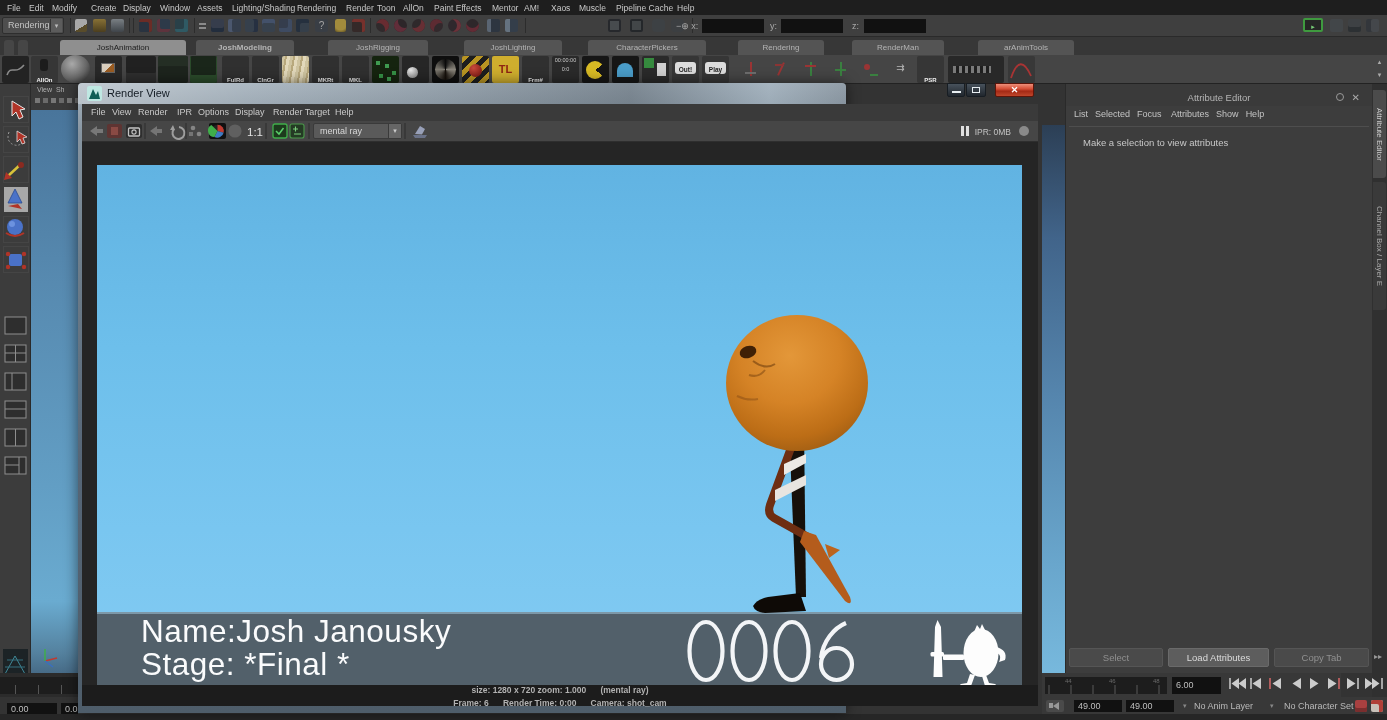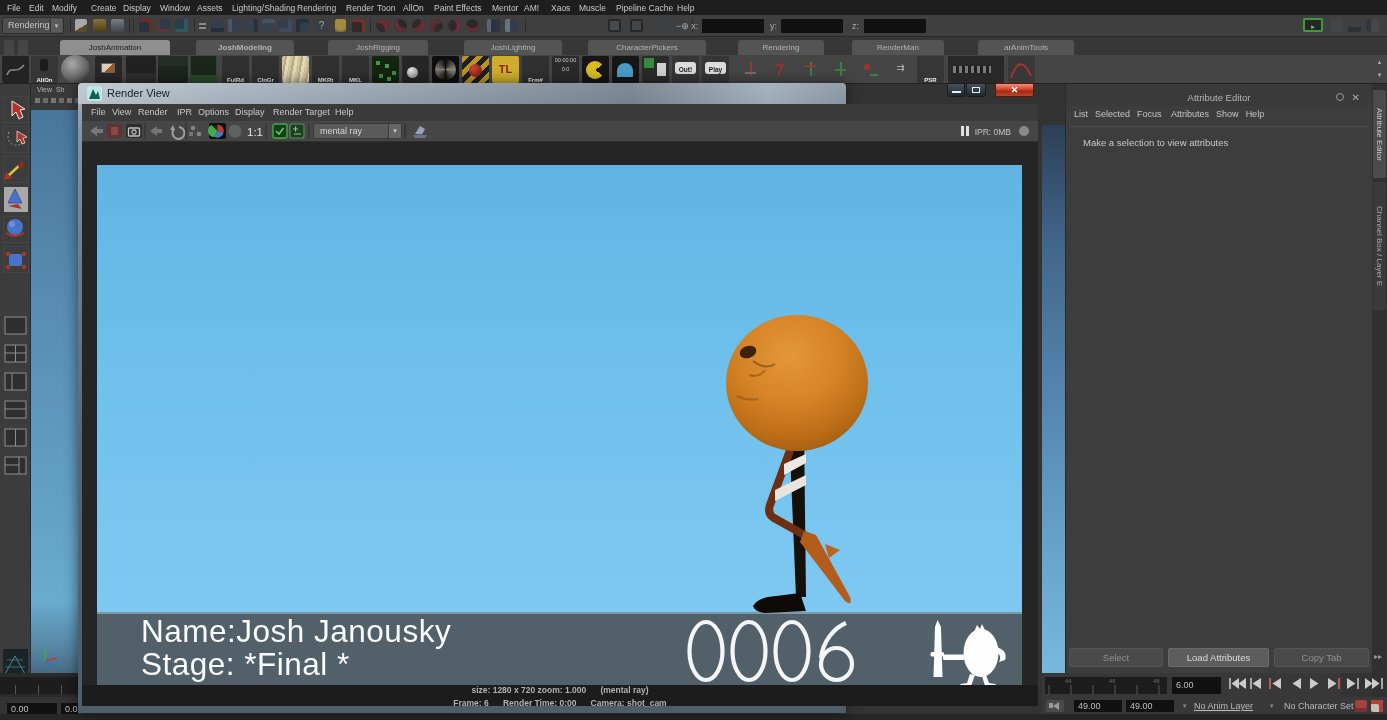--- a/index.html
+++ b/index.html
@@ -128,21 +128,21 @@
     <div style="position:absolute;left:852px;top:6px;color:#aaa;font-size:9px;">z:</div>
     <div class="blackfield" style="left:864px;top:4px;width:62px;height:14px;"></div>
     <div style="position:absolute;left:1303px;top:3px;width:20px;height:14px;border:2px solid #3f9a3f;border-radius:2px;background:#262626;color:#7c7;font-size:7px;text-align:center;line-height:13px;">▸</div>
     <div class="sl-ic" style="left:1330px;background:#4e5358;"></div>
     <div class="sl-ic" style="left:1348px;background:#494e52;box-shadow:inset 0 -5px 0 #34393e;"></div>
     <div class="sl-ic" style="left:1366px;background:#50555a;box-shadow:inset 5px 0 0 #3c4147;"></div>
   </div>
   <div id="shelftabs">
     <div class="stab" style="left:4px;width:10px;background:#464646;"></div>
     <div class="stab" style="left:18px;width:10px;background:#464646;"></div>
-    <div class="stab" style="left:60px;width:110px;background:#8f8f8f;color:#1d1d1d;">JoshAnimation</div>
+    <div class="stab" style="left:60px;width:126px;background:#8f8f8f;color:#1d1d1d;">JoshAnimation</div>
     <div class="stab" style="left:196px;width:98px;font-weight:bold;">JoshModeling</div>
     <div class="stab" style="left:328px;width:100px;">JoshRigging</div>
     <div class="stab" style="left:464px;width:98px;">JoshLighting</div>
     <div class="stab" style="left:588px;width:118px;">CharacterPickers</div>
     <div class="stab" style="left:738px;width:86px;">Rendering</div>
     <div class="stab" style="left:852px;width:92px;">RenderMan</div>
     <div class="stab" style="left:978px;width:96px;">arAnimTools</div>
   </div>
   <div id="shelficons">
     <div class="shi" style="left:2px;background:#232323;"><svg width="27" height="27">
@@ -369,21 +369,21 @@
     </svg>
   </div>
   <div id="rangeR">
     <div style="position:absolute;left:4px;top:3px;width:18px;height:12px;background:#4a4a4a;border-radius:2px;">
         <span style="position:absolute;left:3px;top:3px;width:4px;height:5px;background:#999;"></span>
         <span style="position:absolute;left:7px;top:1px;width:0;height:0;border-top:4px solid transparent;border-bottom:4px solid transparent;border-right:6px solid #999;margin-top:1px;"></span>
       </div>
     <div class="blackfield" style="left:32px;top:3px;width:48px;height:12px;">49.00</div>
     <div class="blackfield" style="left:84px;top:3px;width:48px;height:12px;">49.00</div>
     <div style="position:absolute;left:141px;top:5px;color:#888;font-size:7px;">▾</div>
-    <div style="position:absolute;left:152px;top:4px;color:#b9b9b9;font-size:9px;text-decoration:underline;">No Anim Layer</div>
+    <div style="position:absolute;left:152px;top:4px;color:#b9b9b9;font-size:9px;">No Anim Layer</div>
     <div style="position:absolute;left:228px;top:5px;color:#888;font-size:7px;">▾</div>
     <div style="position:absolute;left:242px;top:4px;color:#b9b9b9;font-size:9px;">No Character Set</div>
     <div style="position:absolute;left:313px;top:3px;width:12px;height:12px;background:#a84040;border-radius:2px;box-shadow:inset 0 -4px 0 #7a2e2e;"></div>
     <div style="position:absolute;left:329px;top:3px;width:12px;height:12px;background:#c8c0b8;border-radius:2px;box-shadow:inset -4px 4px 0 #b04038;"></div>
   </div>
   <div id="botstrip"></div>
   <div id="rv">
     <div id="rv-title">
       <svg width="15" height="15" style="position:absolute;left:9px;top:3px;">
         <rect x="0" y="0" width="15" height="15" rx="2" fill="#bfe8e2"></rect>

